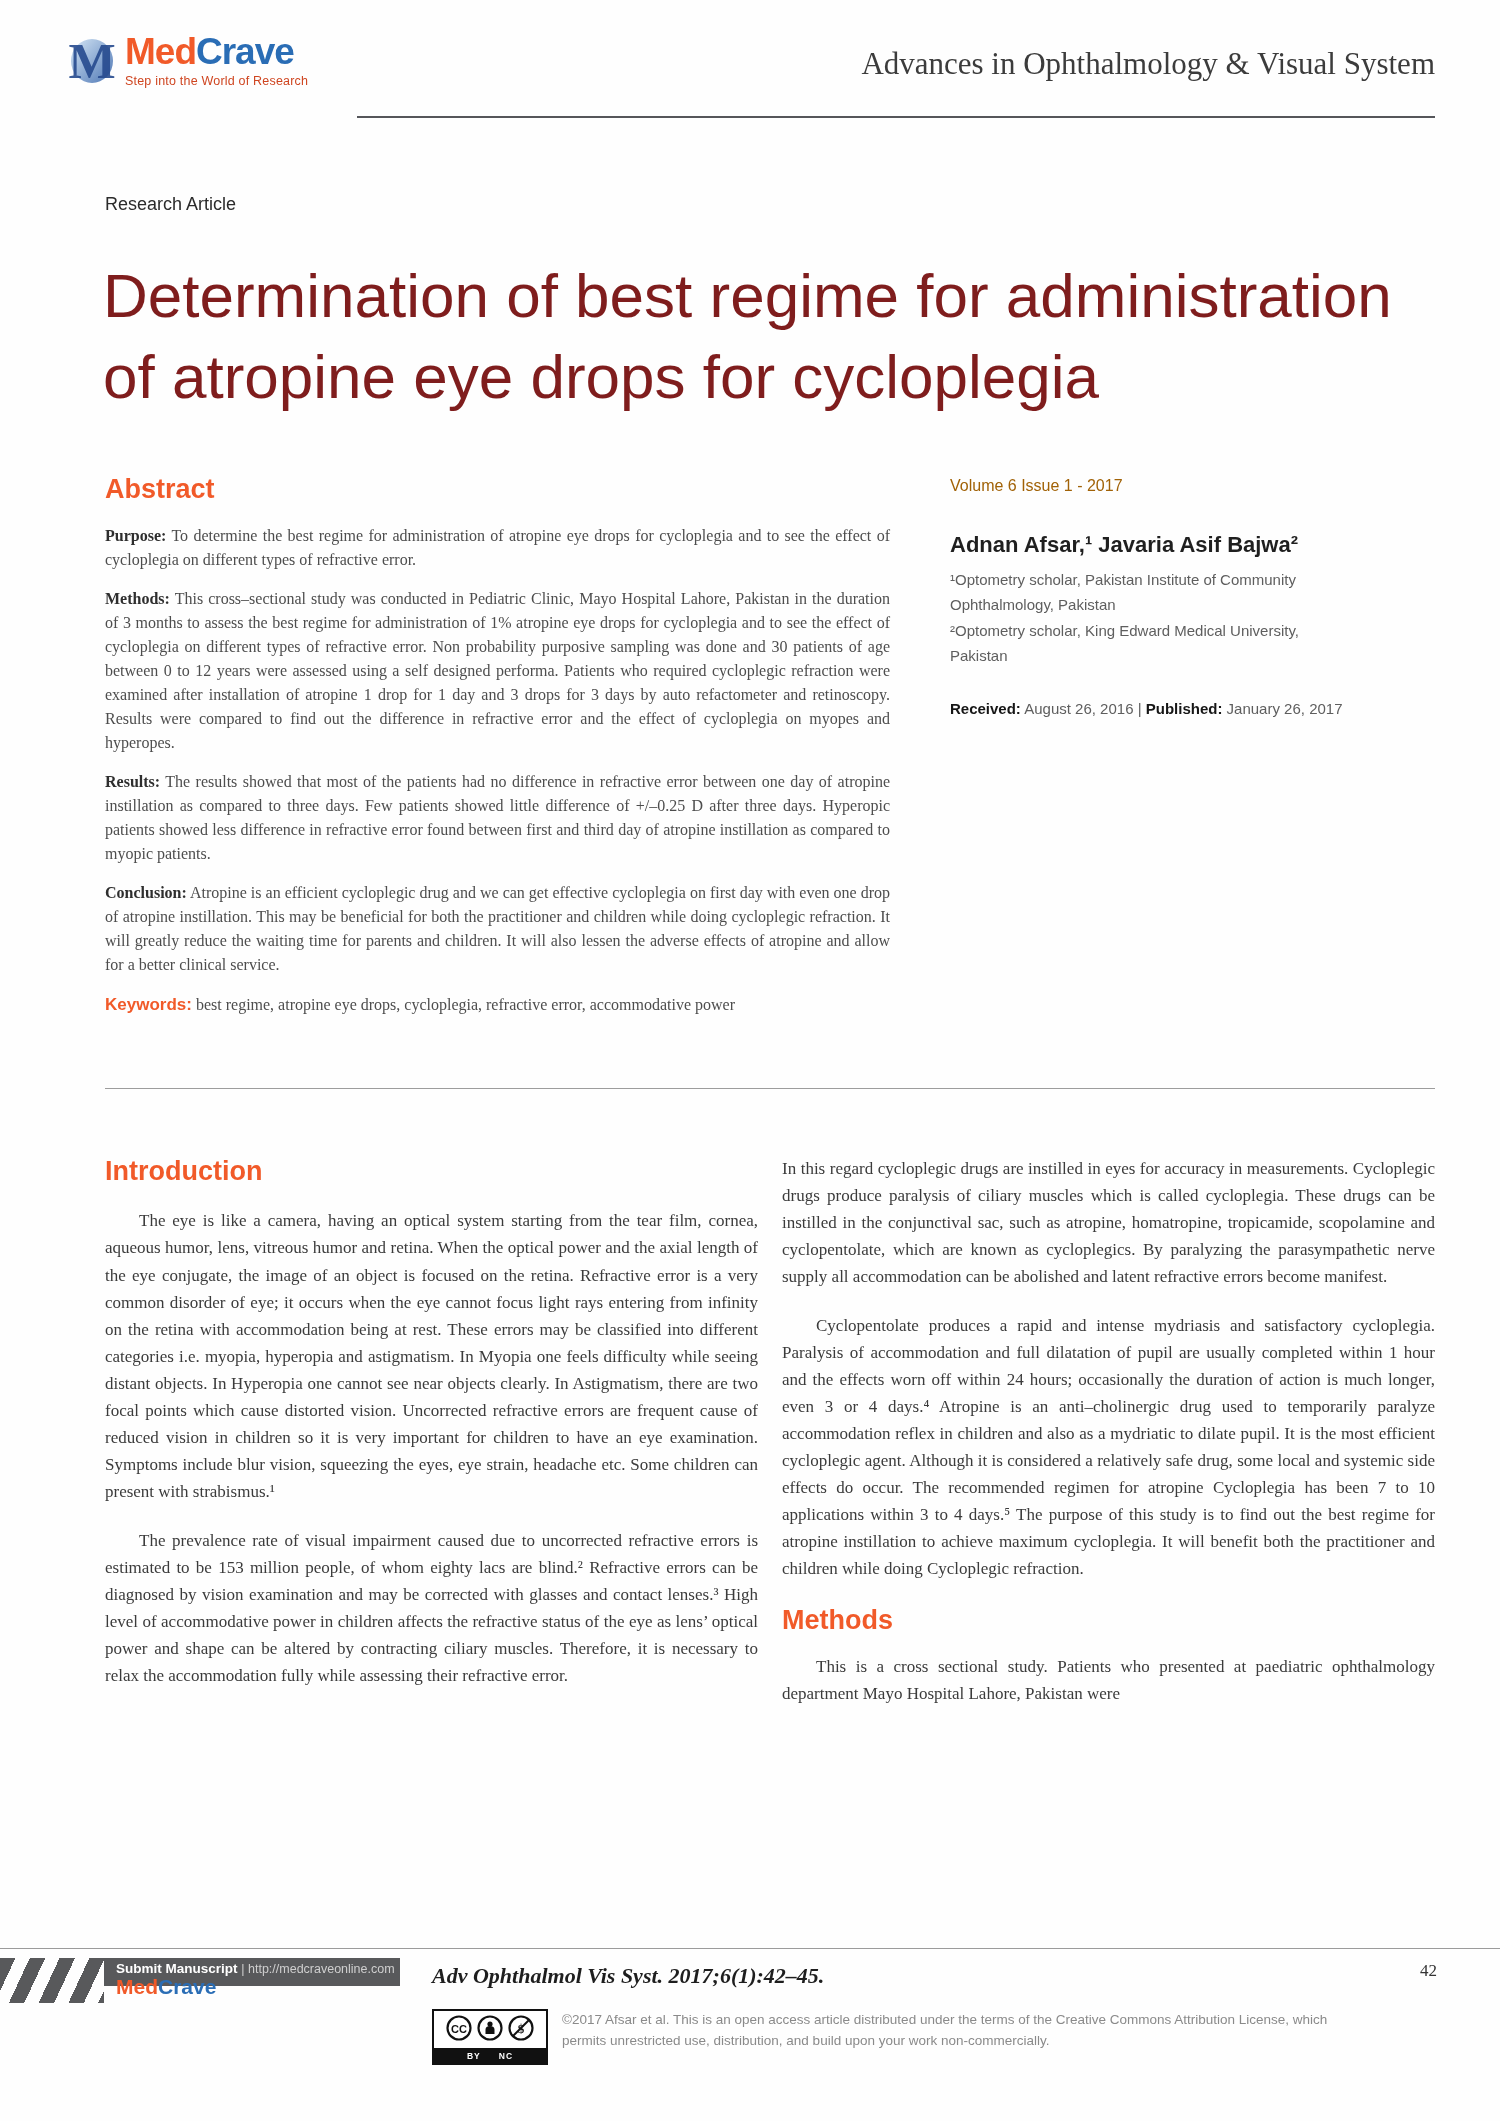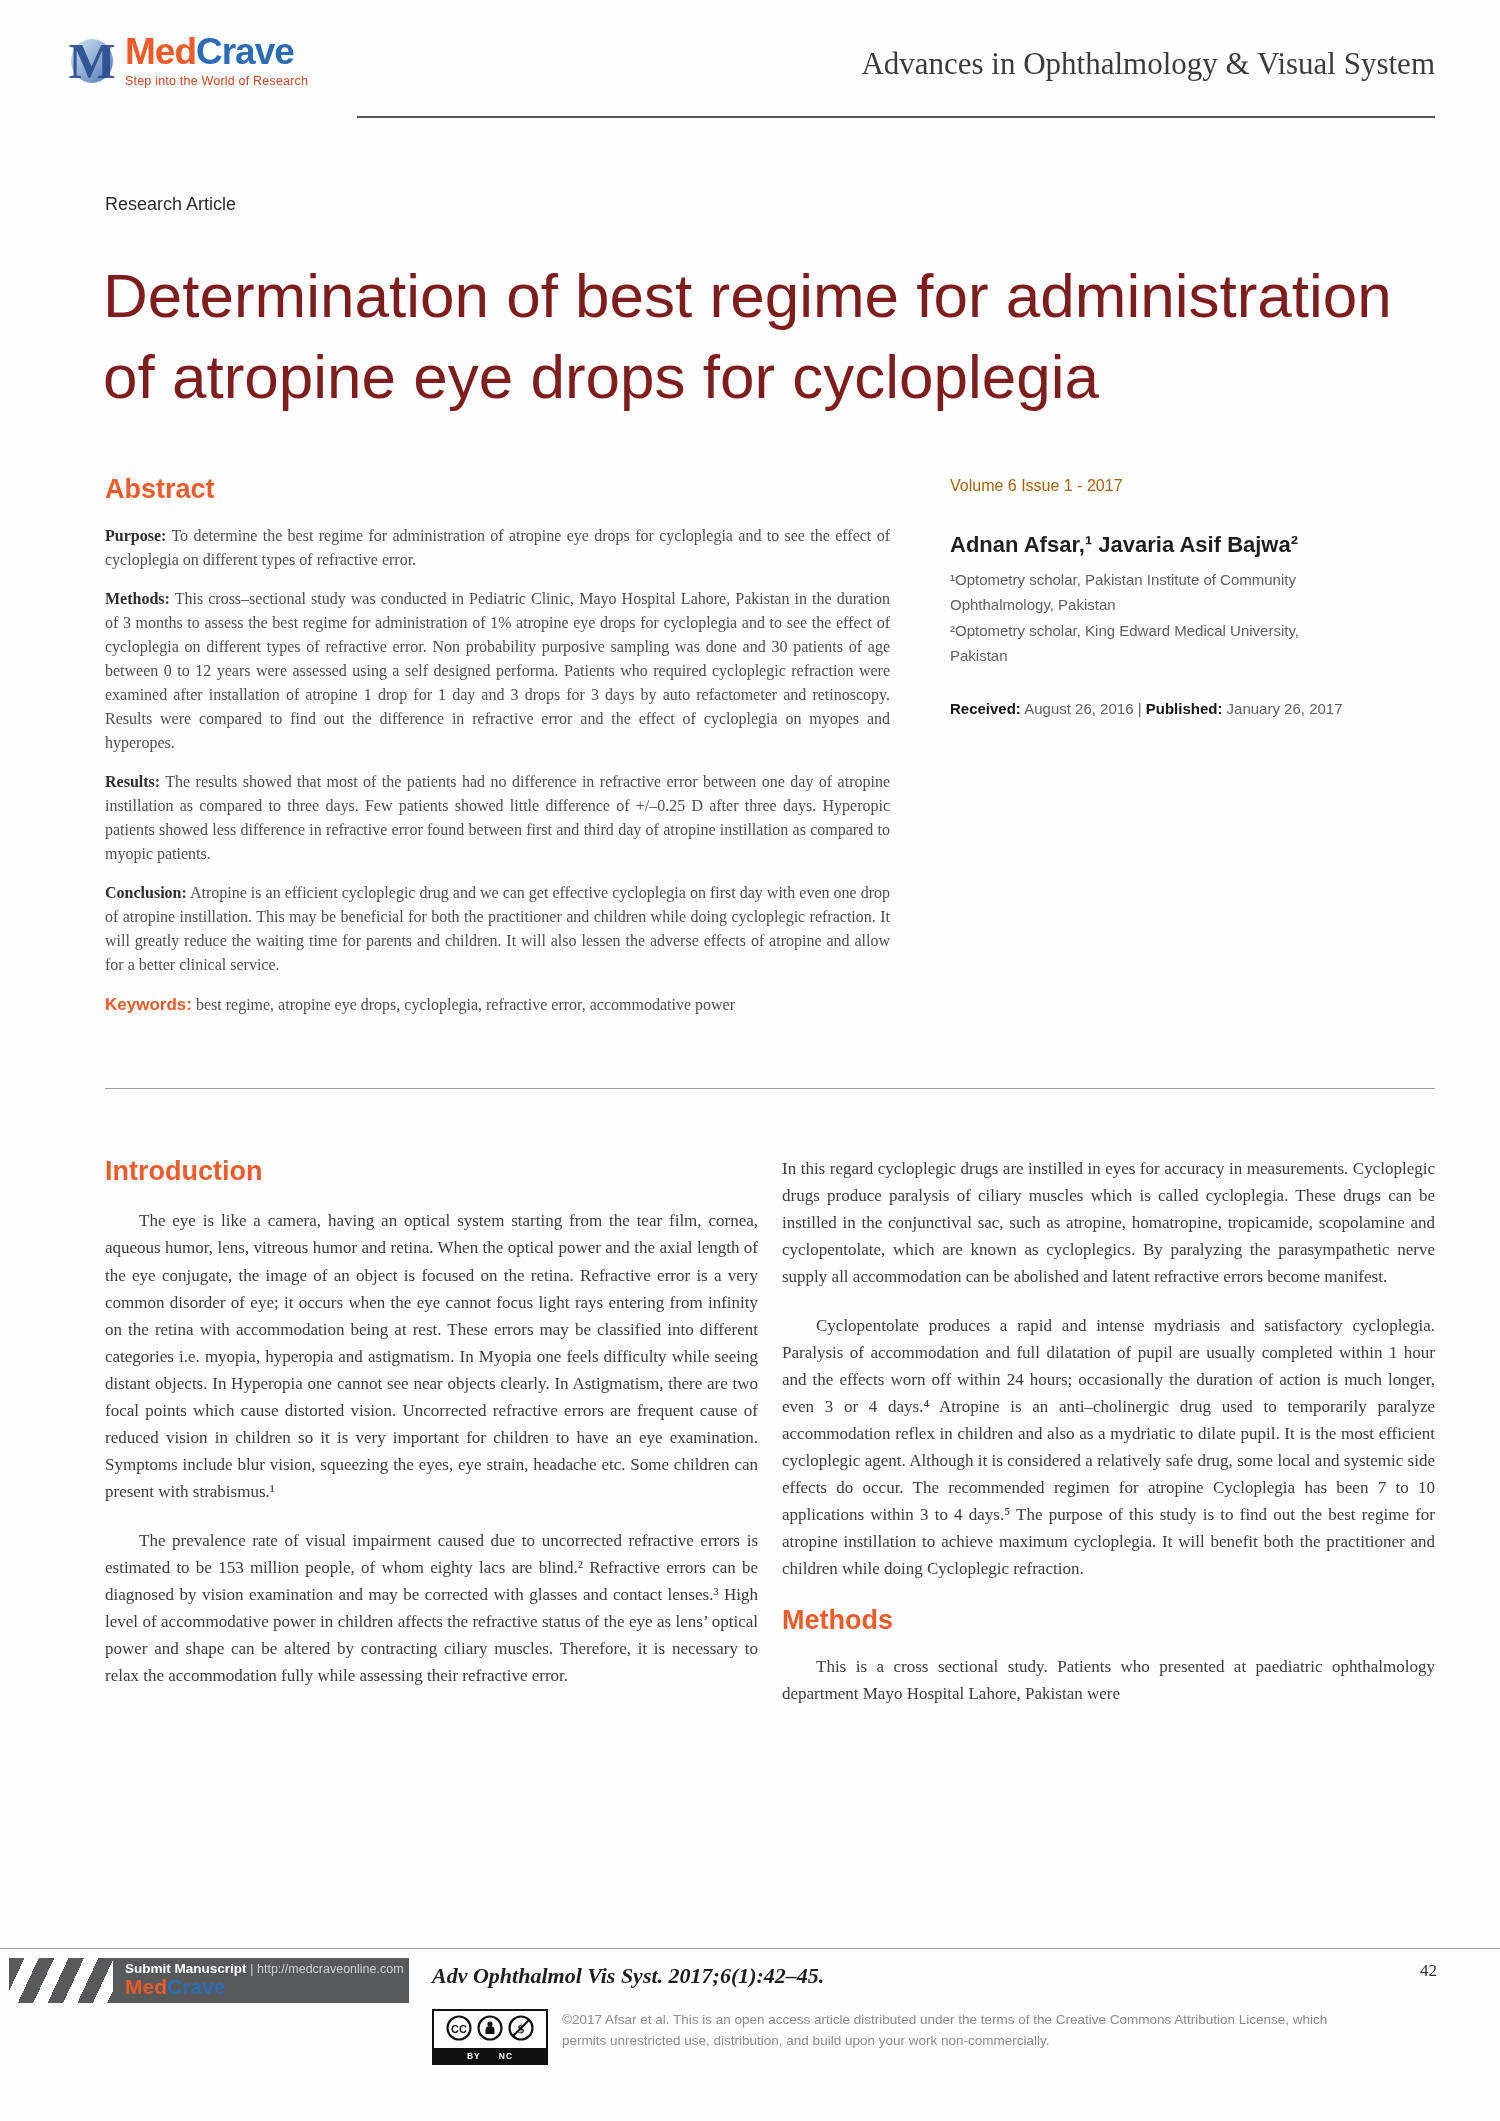--- a/index.html
+++ b/index.html
@@ -59,21 +59,21 @@
   .body-para{font-family:"Liberation Serif","DejaVu Serif",serif;font-size:17px;line-height:1.59;
         color:#3b3b3b;text-align:justify;margin:0 0 22px 0;}
   .indent{text-indent:34px;}
   .intro-heading{margin-bottom:20px;}
   .methods-heading{margin:10px 0 16px 0;}
 
   
   .page-footer{position:absolute;top:1948px;left:0;width:1500px;}
   .footer-rule{width:1500px;height:1px;background:#9b9b9b;}
   .footer-row{position:relative;height:52px;}
-  .submit-bar{position:absolute;left:0;top:9px;width:400px;height:45px;background:#58595b;display:flex;margin-left:9px;}
+  .submit-bar{position:absolute;left:0;top:9px;width:400px;height:28px;background:#58595b;display:flex;}
   .stripes{width:104px;height:45px;background:repeating-linear-gradient(115deg,#58595b 0 14px,#fefefe 14px 27px);}
   .submit-text{margin-left:12px;padding-top:3px;white-space:nowrap;}
   .submit-line{font-size:13.5px;color:#ffffff;font-weight:bold;}
   .submit-url{font-weight:normal;color:#cfcfcf;font-size:12.5px;}
   .footer-brand{font-size:21px;font-weight:bold;line-height:1.05;}
   .citation{position:absolute;left:432px;top:14px;font-family:"Liberation Serif","DejaVu Serif",serif;
         font-style:italic;font-weight:bold;font-size:22px;color:#1e1e1e;}
   .page-number{position:absolute;right:63px;top:12px;font-family:"Liberation Serif","DejaVu Serif",serif;
         font-size:17px;color:#333333;}
   .license-row{position:absolute;left:432px;top:61px;display:flex;gap:14px;}

